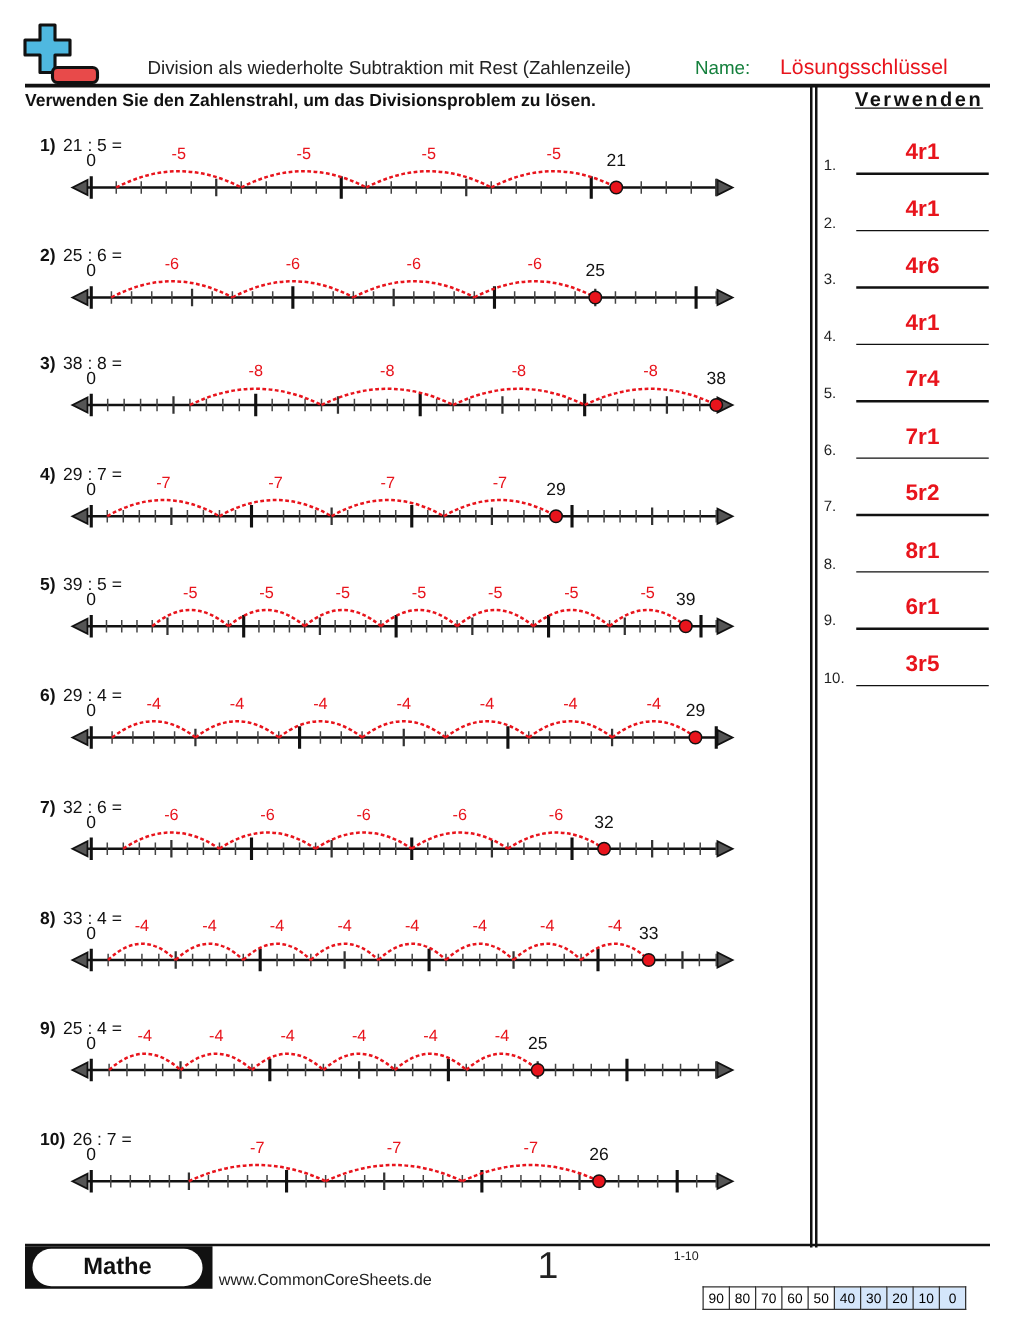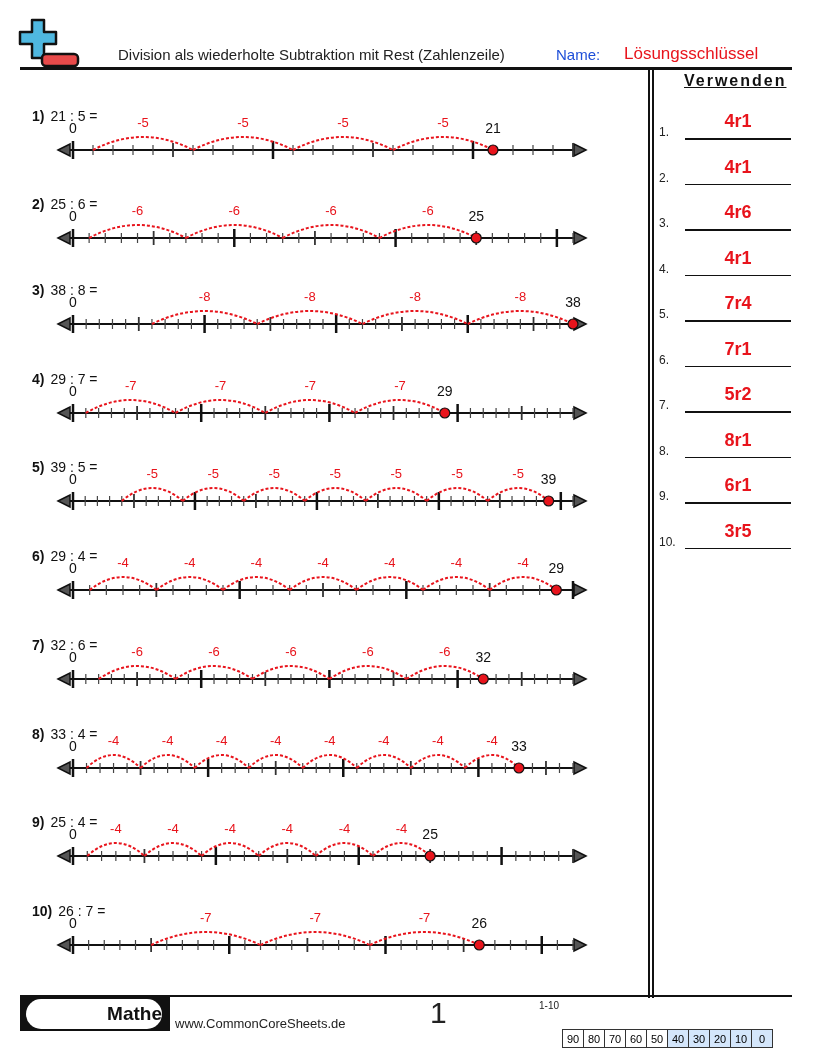--- a/index.html
+++ b/index.html
@@ -1,33 +1,33 @@
 <!DOCTYPE html>
 <html><head>
 <meta charset="utf-8">
 <style>
   body { margin:0; background:#fff; font-family:"Liberation Sans", sans-serif; }
   #page { position:relative; width:816px; height:1056px; background:#fff; overflow:hidden; }
   .abs { position:absolute; }
   .title { left:118px; top:46px; font-size:15px; color:#222; }
-  .name-label { left:556px; top:46px; font-size:15px; color:#1d4ed8; }
+  .name-label { left:556px; top:46px; font-size:15px; color:#15803d; }
   .key { left:624px; top:44px; font-size:17px; color:#e8141c; font-weight:normal; }
   .hline { left:20px; top:67px; width:772px; height:3px; background:#111; }
   .instr { left:20px; top:72px; font-size:14px; font-weight:bold; color:#111; }
   .vline1 { left:648px; top:68px; width:2px; height:930px; background:#111; }
   .vline2 { left:652px; top:68px; width:2px; height:930px; background:#111; }
   .ans-head { left:684px; top:72px; font-size:16px; font-weight:bold; letter-spacing:2px; text-decoration:underline; color:#111; }
   .ans-num { font-size:12px; color:#222; }
   .ans-line { height:1.5px; background:#111; width:106px; }
   .ans-val { font-size:18px; font-weight:bold; color:#e8141c; width:106px; text-align:center; }
   .prob-label { font-size:14px; color:#111; }
   .prob-label b { margin-right:6px; }
   .footer-line { left:20px; top:995px; width:772px; height:2px; background:#111; }
   .mathe-box { left:20px; top:997px; width:150px; height:34px; background:#111; }
-  .mathe-pill { left:26px; top:999px; width:136px; height:30px; background:#fff; border-radius:15px; text-align:right; line-height:30px; font-size:19px; font-weight:bold; color:#111; }
+  .mathe-pill { left:26px; top:999px; width:136px; height:30px; background:#fff; border-radius:15px; text-align:center; line-height:30px; font-size:19px; font-weight:bold; color:#111; }
   .site { left:175px; top:1016px; font-size:13px; color:#222; }
   .pagenum { left:430px; top:996px; font-size:30px; color:#222; }
   .score-label { left:539px; top:1000px; font-size:10px; color:#222; }
   .score-table { left:562px; top:997px; border-collapse:collapse; font-size:11px;margin-top:32px; }
   .score-table td { border:1px solid #333; padding:0 3px; height:17px; text-align:center; min-width:14px; }
   .score-table td.hl { background:#d4e6fb; }
 </style>
 </head>
 <body>
 
@@ -37,20 +37,21 @@
     <svg width="64" height="52" viewBox="0 0 64 52">
       <path d="M14 2 h12 v12 h12 v12 h-12 v14 h-12 v-14 h-12 v-12 h12 z" fill="#4fb8e0" stroke="#111" stroke-width="2.5" stroke-linejoin="round"></path>
       <rect x="24" y="36" width="36" height="12" rx="4" fill="#e84a4a" stroke="#111" stroke-width="2.5"></rect>
     </svg>
   </div>
 
   <div class="abs title">Division als wiederholte Subtraktion mit Rest (Zahlenzeile)</div>
   <div class="abs name-label">Name:</div>
   <div class="abs key">Lösungsschlüssel</div>
   <div class="abs hline"></div>
+  <div class="abs instr">Verwenden Sie den Zahlenstrahl, um das Divisionsproblem zu lösen.</div>
 
   <div class="abs vline1"></div>
   <div class="abs vline2"></div>
 
   <div class="abs ans-head">Verwenden</div>
   <div id="answers">
       <div>
         <div class="abs ans-num" style="left:659px;top:125px">1.</div>
         <div class="abs ans-val" style="left:685px;top:111px">4r1</div>
         <div class="abs ans-line" style="left:685px;top:138px"></div>

